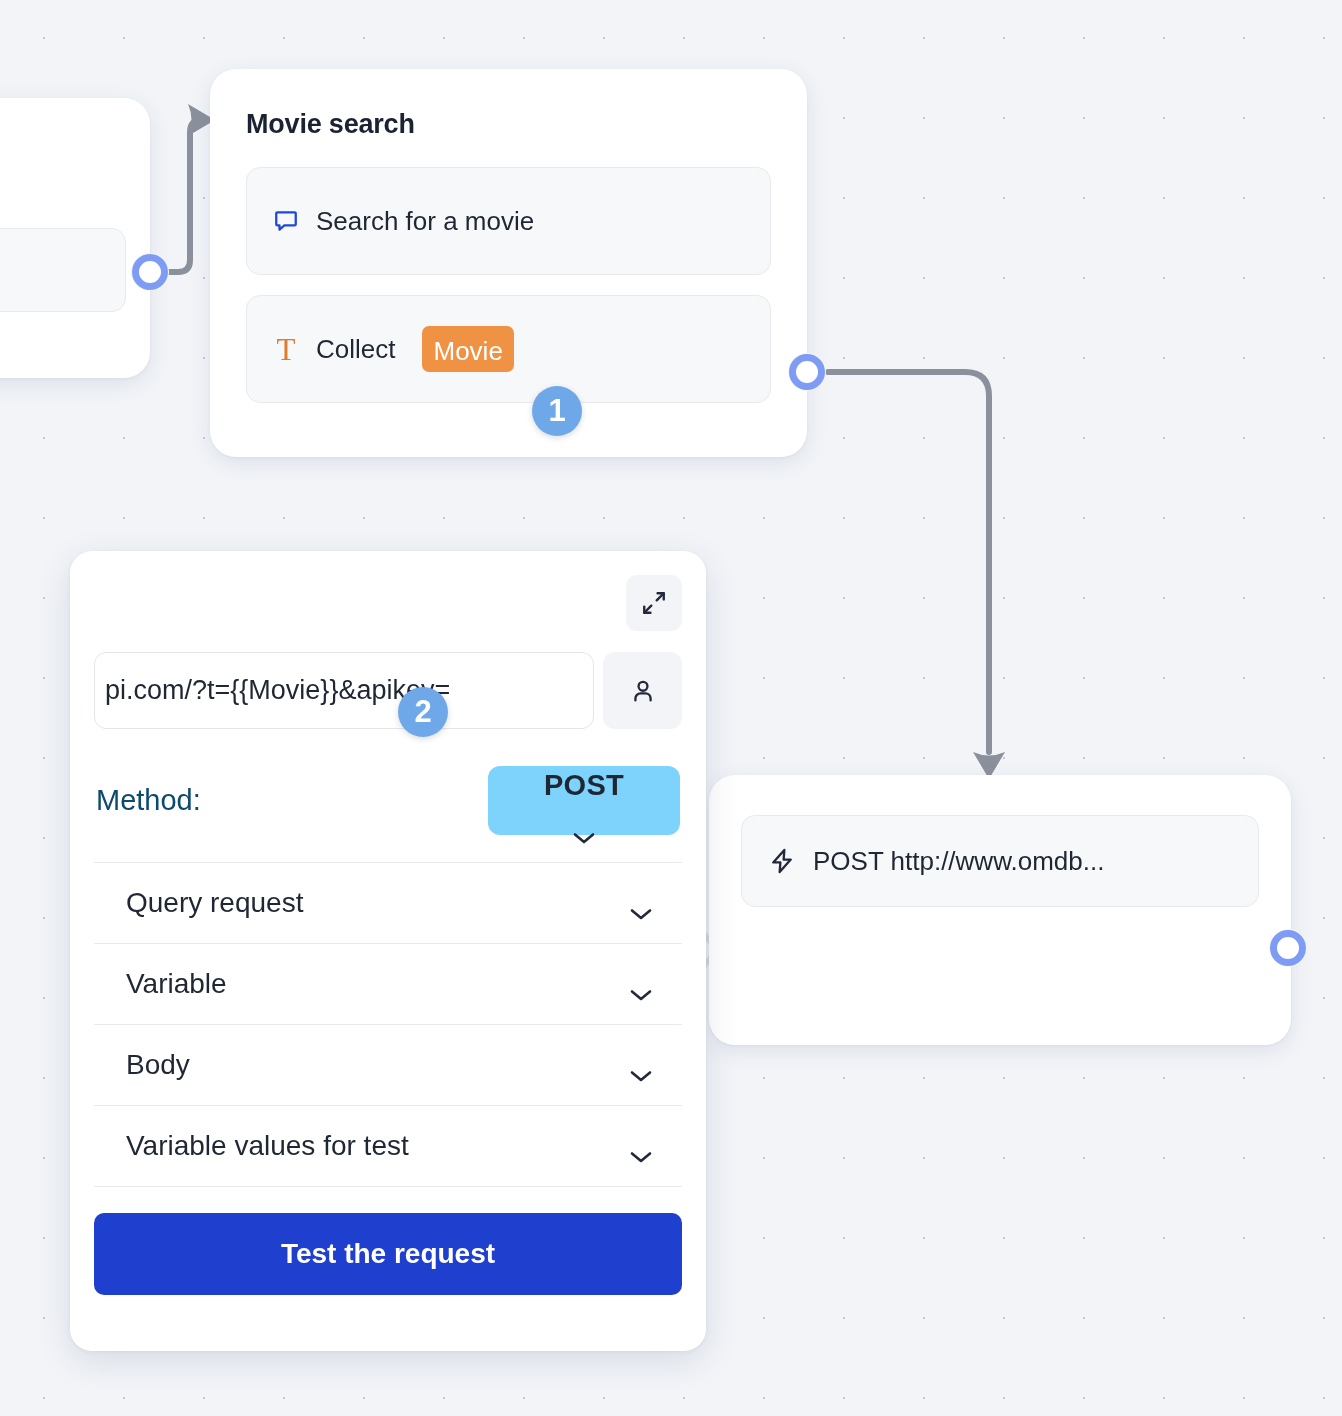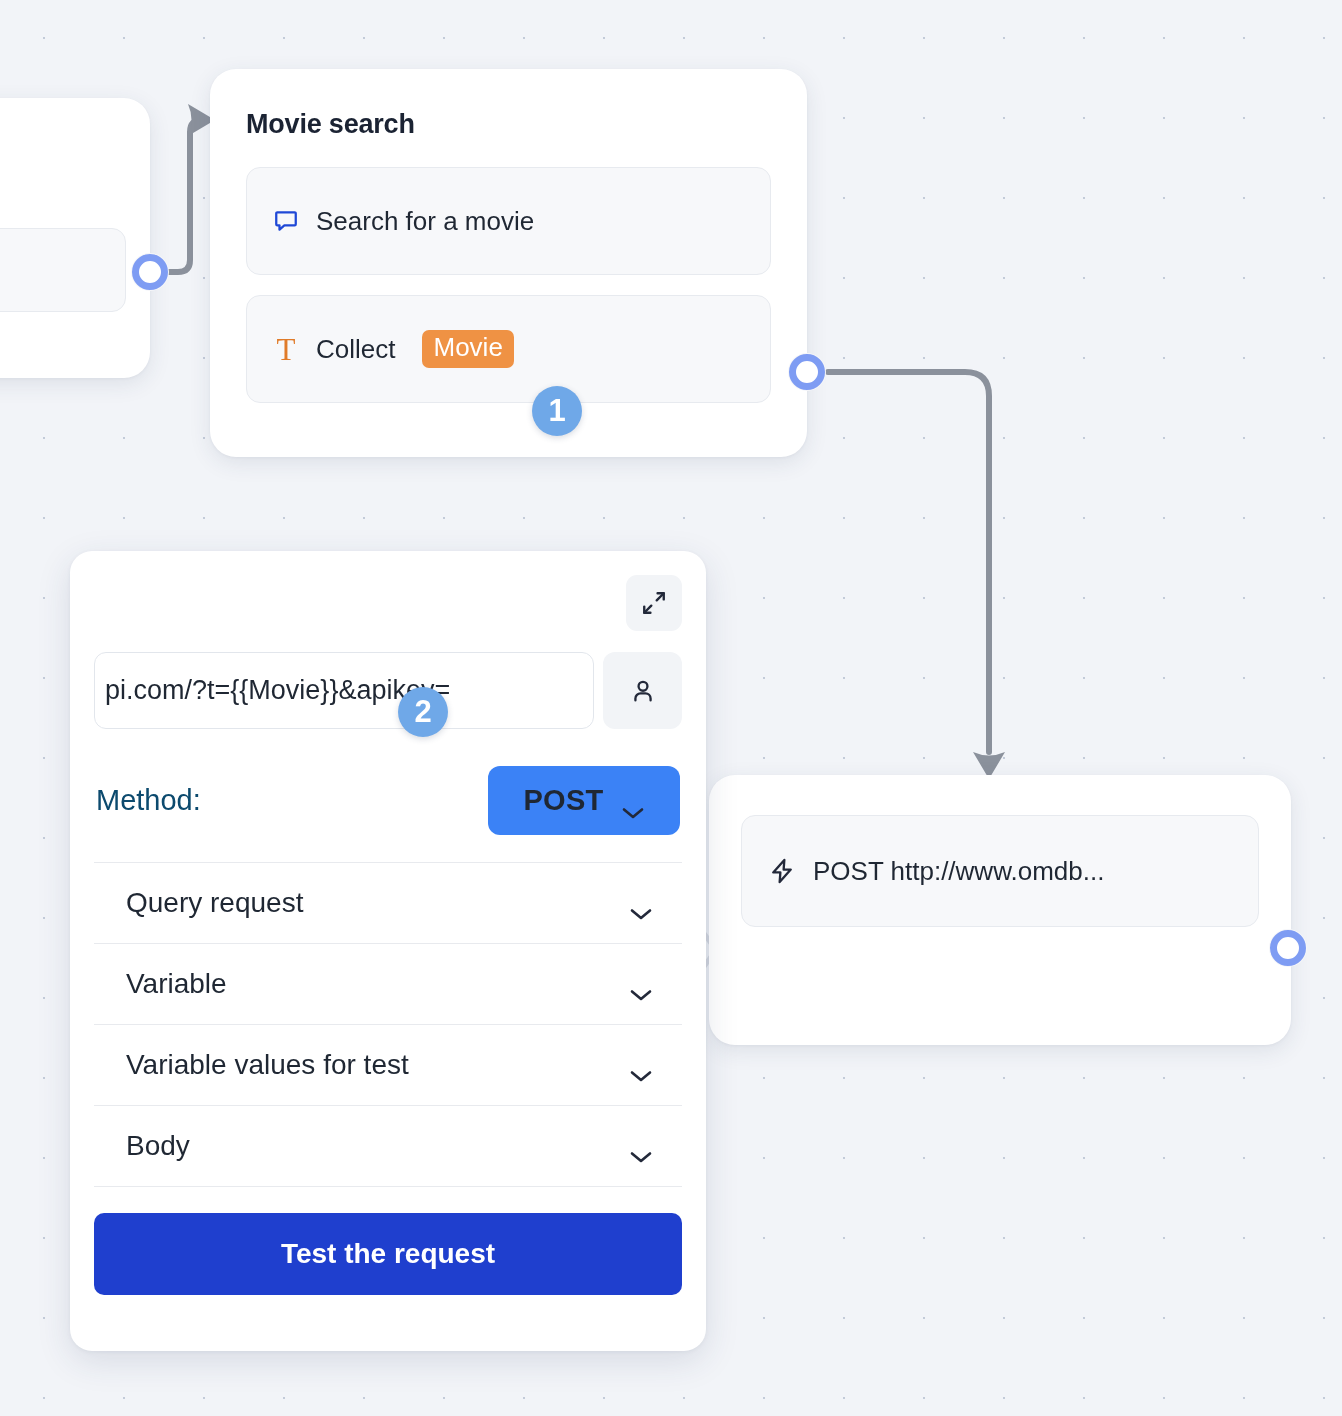--- a/index.html
+++ b/index.html
@@ -111,37 +111,37 @@
     line-height: 1;
     flex: 0 0 auto;
     width: 26px;
     text-align: center;
   }
 
   .pill-var {
     background: #ef9244;
     color: #ffffff;
     border-radius: 7px;
-    padding: 4px 11px 6px 11px;
+    padding: 12px 11px 6px 11px;
     font-size: 26px;
     margin-left: 10px;
     line-height: 1.05;
   }
 
   
   #node-omdb {
     left: 709px;
     top: 775px;
     width: 582px;
     height: 270px;
     padding: 40px 32px;
   }
   #node-omdb .node-title { margin-bottom: 24px; }
   #node-omdb .node-row {
-    height: 112px;
+    height: 92px;
     padding: 0 26px;
   }
   .icon-bolt { width: 28px; height: 28px; flex: 0 0 28px; display:block; }
 
   
   .port {
     position: absolute;
     width: 38px; height: 38px;
     border-radius: 50%;
     background: #f5f6f9;
@@ -256,30 +256,31 @@
     display: flex;
     align-items: center;
     justify-content: space-between;
     margin-top: 37px;
     padding: 0 2px 0 2px;
   }
   .method-label { font-size: 29px; color: #0c4a6e; }
   .method-select {
     width: 192px;
     height: 69px;
-    background: #3b82f6;
+    background: #7dd3fc;
     border-radius: 12px;
     display: flex;
     align-items: center;
     justify-content: center;
     gap: 17px;
     font-size: 29px;
     font-weight: 700;
     color: #1f2733;
     letter-spacing: 0.3px;
+    flex-direction: column;
   }
 
   .accordion {
     margin-top: 27px;
     border-top: 1px solid #e8eaee;
   }
   .acc-item {
     height: 81px;
     border-bottom: 1px solid #e8eaee;
     display: flex;
@@ -437,35 +438,35 @@
       </div>
       <div class="acc-item">
         <span>Variable</span>
         <span class="chev">
           <svg viewBox="0 0 24 14" width="24" height="14" fill="none" stroke="#23293a" stroke-width="2.6" stroke-linecap="round" stroke-linejoin="round">
               <path d="M3 3.5 12 11 21 3.5"></path>
             </svg>
         </span>
       </div>
       <div class="acc-item">
+        <span>Body</span>
+        <span class="chev">
+          <svg viewBox="0 0 24 14" width="24" height="14" fill="none" stroke="#23293a" stroke-width="2.6" stroke-linecap="round" stroke-linejoin="round">
+              <path d="M3 3.5 12 11 21 3.5"></path>
+            </svg>
+        </span>
+      </div>
+      <div class="acc-item">
         <span>Variable values for test</span>
         <span class="chev">
           <svg viewBox="0 0 24 14" width="24" height="14" fill="none" stroke="#23293a" stroke-width="2.6" stroke-linecap="round" stroke-linejoin="round">
               <path d="M3 3.5 12 11 21 3.5"></path>
             </svg>
         </span>
       </div>
-      <div class="acc-item">
-        <span>Body</span>
-        <span class="chev">
-          <svg viewBox="0 0 24 14" width="24" height="14" fill="none" stroke="#23293a" stroke-width="2.6" stroke-linecap="round" stroke-linejoin="round">
-              <path d="M3 3.5 12 11 21 3.5"></path>
-            </svg>
-        </span>
-      </div>
     </div>
 
     <button class="btn-test">Test the request</button>
   </div>
 
   <div class="step-badge" id="badge-1">1</div>
   <div class="step-badge" id="badge-2">2</div>
 
 </div>
 

